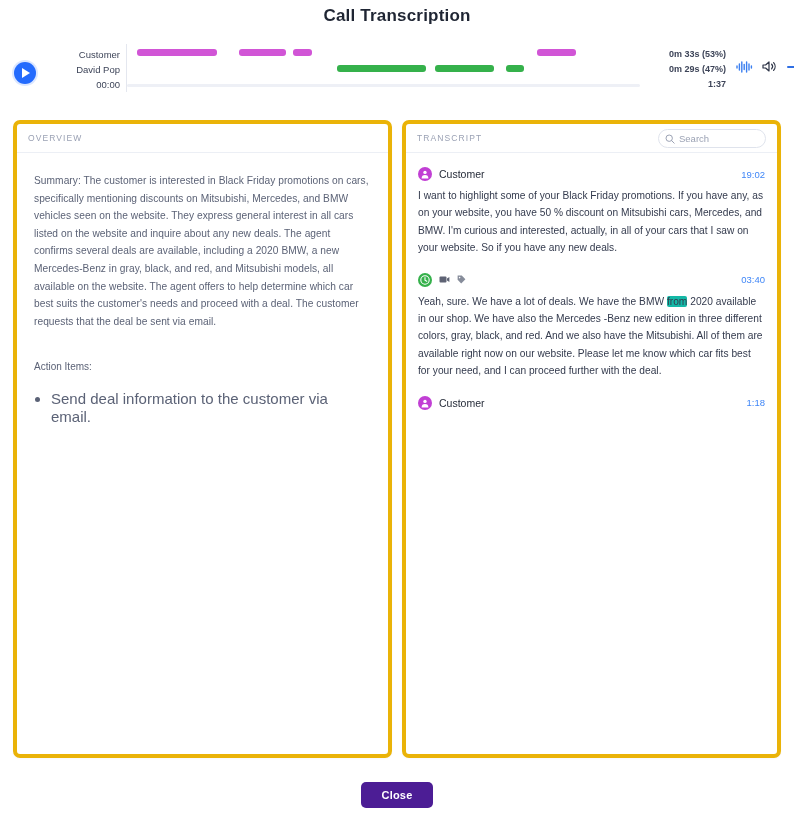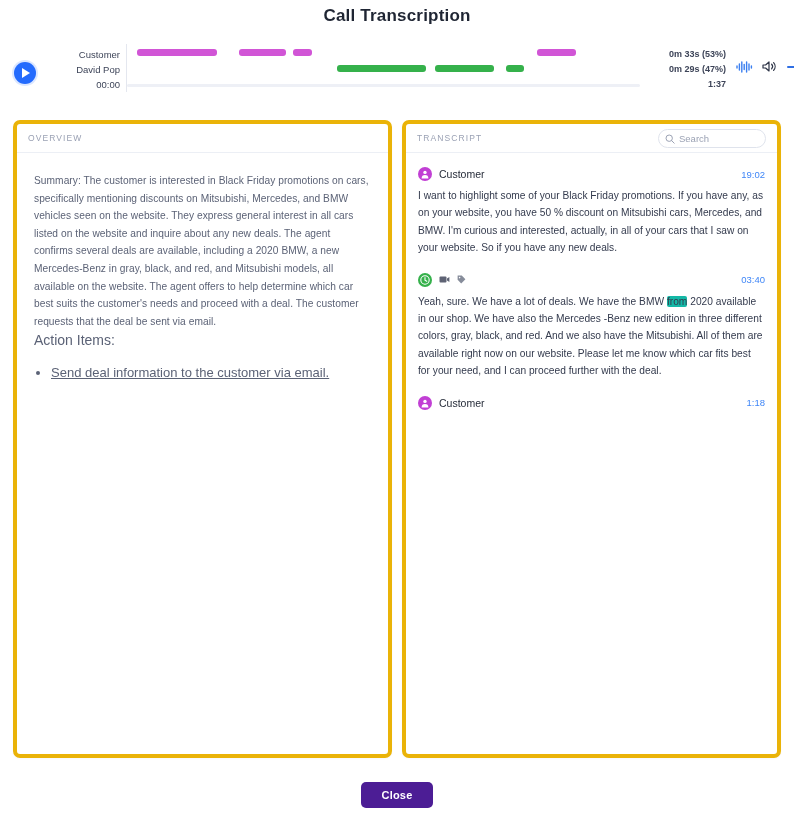--- a/index.html
+++ b/index.html
@@ -195,34 +195,33 @@
   
   .ov-body { padding: 19px 17px 0 17px; }
   .ov-body p {
     margin: 0 0 0 0;
     font-size: 10.2px;
     line-height: 17.6px;
     color: #5b6276;
     letter-spacing: .05px;
   }
   .ov-body .action-title {
-    margin-top: 2px;
-    font-size: 14px;
+    margin-top: 28px;
+    font-size: 10px;
     line-height: 17.6px;
     color: #5b6276;
   }
   .ov-body ul {
     margin: 14px 0 0 0;
     padding-left: 17px;
   }
   .ov-body li {
-    font-size: 13px;
+    font-size: 15px;
     line-height: 17.6px;
     color: #5b6276;
-    text-decoration: underline;
   }
 
   
   .tr-body { padding: 12px 12px 0 12px; }
   .turn { margin-bottom: 14px; }
   .turn-head {
     display: flex;
     align-items: center;
     height: 18px;
     margin-bottom: 4px;

